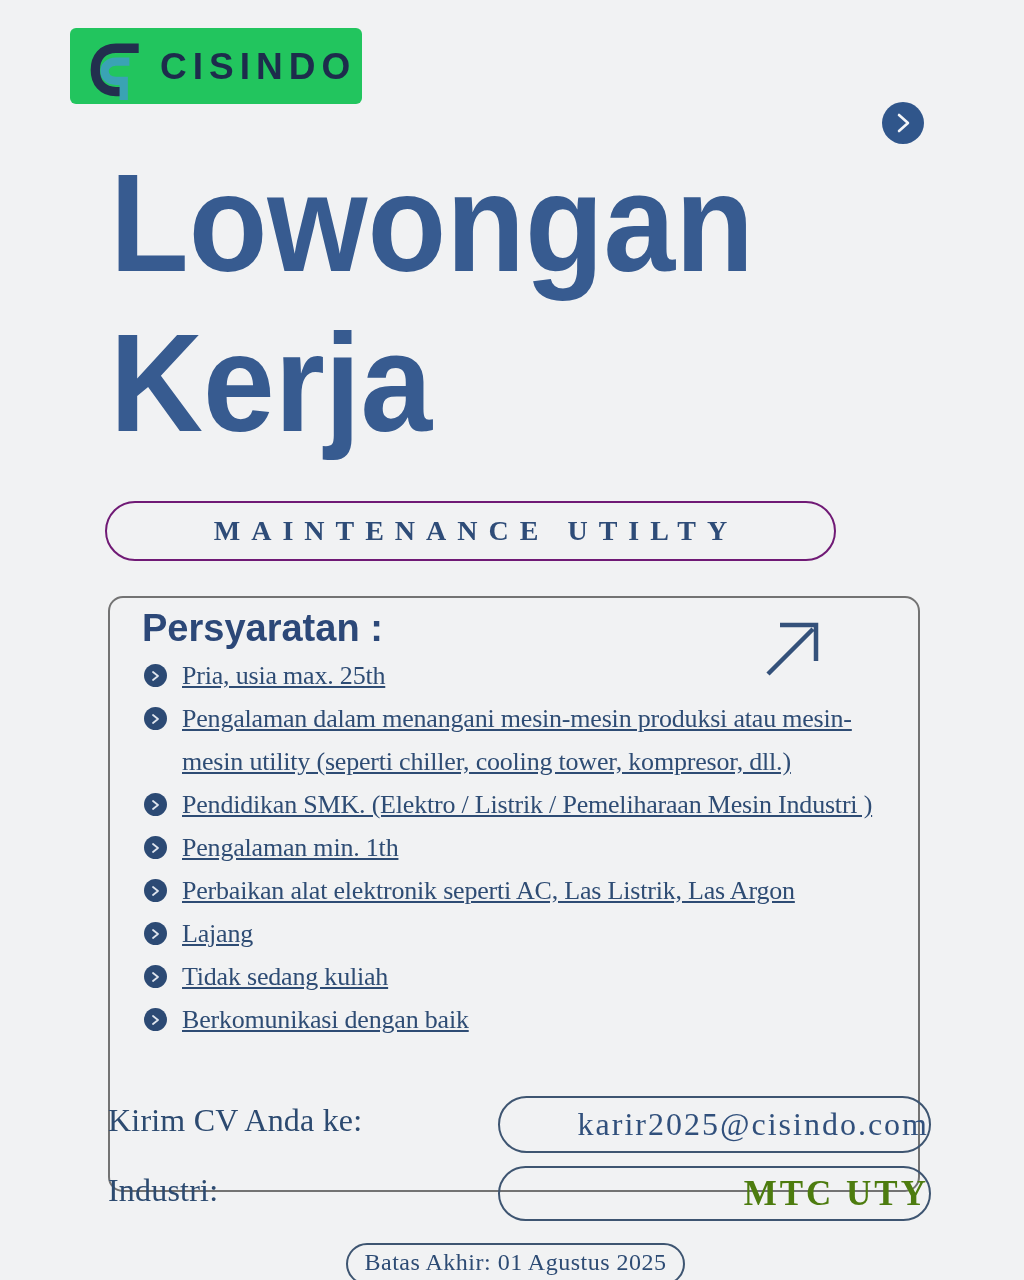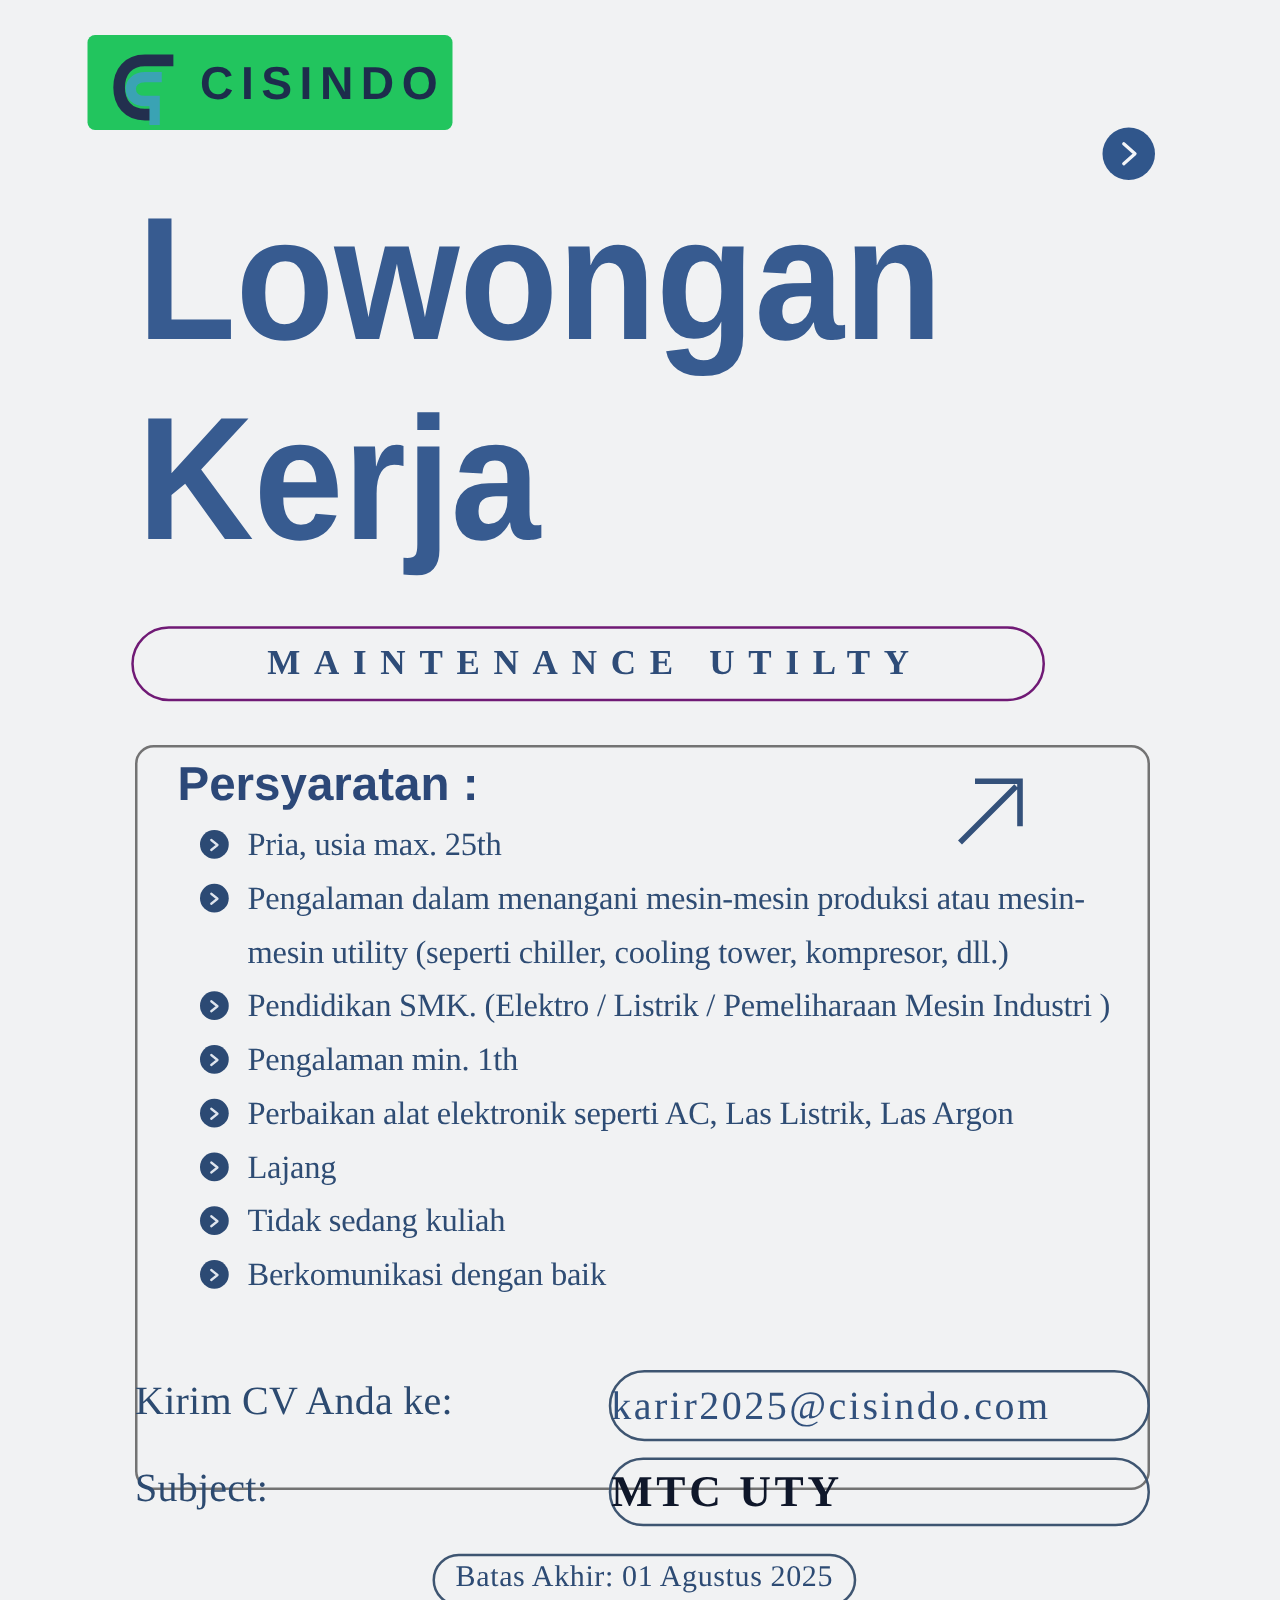--- a/index.html
+++ b/index.html
@@ -54,44 +54,44 @@
     position:absolute;left:108px;top:596px;width:812px;height:596px;
     border:2px solid #737373;border-radius:15px;box-sizing:border-box;
   }
   .req-heading{
     position:absolute;left:32px;top:9px;
     font-family:"Liberation Sans", sans-serif;
     font-weight:bold;font-size:38px;color:#2c4878;margin:0;
   }
   .req-arrow{position:absolute;left:648px;top:14px;width:70px;height:70px;}
   .req-list{
-    position:absolute;left:50px;top:56px;width:760px;
-    list-style:none;margin:0;padding:0;
+    position:absolute;left:34px;top:56px;width:760px;
+    list-style:none;margin:0;padding:0;text-decoration:underline;
   }
   .req-list li{display:flex;align-items:flex-start;margin:0;}
   .bullet{
     flex:0 0 23px;width:23px;height:23px;margin:10px 15px 0 0;
     background:#2c4a74;border-radius:50%;
     display:flex;align-items:center;justify-content:center;
   }
   .li-text{font-size:26px;line-height:43px;letter-spacing:-0.2px;color:#2e4c74;}
   
   .contact-label{position:absolute;font-size:32px;color:#2c4a70;letter-spacing:0.2px;}
   .cv-label{left:108px;top:1102px;}
   .subject-label{left:108px;top:1172px;}
   .contact-pill{
-    position:absolute;left:487px;width:433px;height:57px;
+    position:absolute;left:498px;width:433px;height:57px;
     border:2px solid #3e5571;border-radius:29px;box-sizing:border-box;
-    display:flex;align-items:center;justify-content:flex-start;
+    display:flex;align-items:center;justify-content:flex-end;
     background:transparent;
   }
   .email-pill{top:1096px;cursor:pointer;}
   .email-pill span{font-size:32px;letter-spacing:2px;color:#31507c;}
   .subject-pill{top:1166px;height:55px;}
-  .subject-pill span{font-weight:bold;font-size:35px;letter-spacing:3px;color:#0f172a;}
+  .subject-pill span{font-weight:bold;font-size:35px;letter-spacing:3px;color:#4d7c0f;}
   
   .deadline-pill{
     position:absolute;left:346px;top:1243px;width:339px;height:42px;
     border:2.5px solid #3e5571;border-radius:21px;box-sizing:border-box;
     display:flex;align-items:center;justify-content:center;
   }
   .deadline-pill span{font-size:24px;color:#2d4b74;letter-spacing:0.5px;margin-top:-4px;}
 </style>
 </head>
 <body>
@@ -193,21 +193,21 @@
         <span class="li-text">Berkomunikasi dengan baik</span>
       </li>
     </ul>
   </div>
 
   <span class="contact-label cv-label">Kirim CV Anda ke:</span>
   <div class="contact-pill email-pill">
     <span>karir2025@cisindo.com</span>
   </div>
 
-  <span class="contact-label subject-label">Subject:</span>
+  <span class="contact-label subject-label">Industri:</span>
   <div class="contact-pill subject-pill">
     <span>MTC UTY</span>
   </div>
 
   <div class="deadline-pill">
     <span>Batas Akhir: 01 Agustus 2025</span>
   </div>
 
 </div>
 

